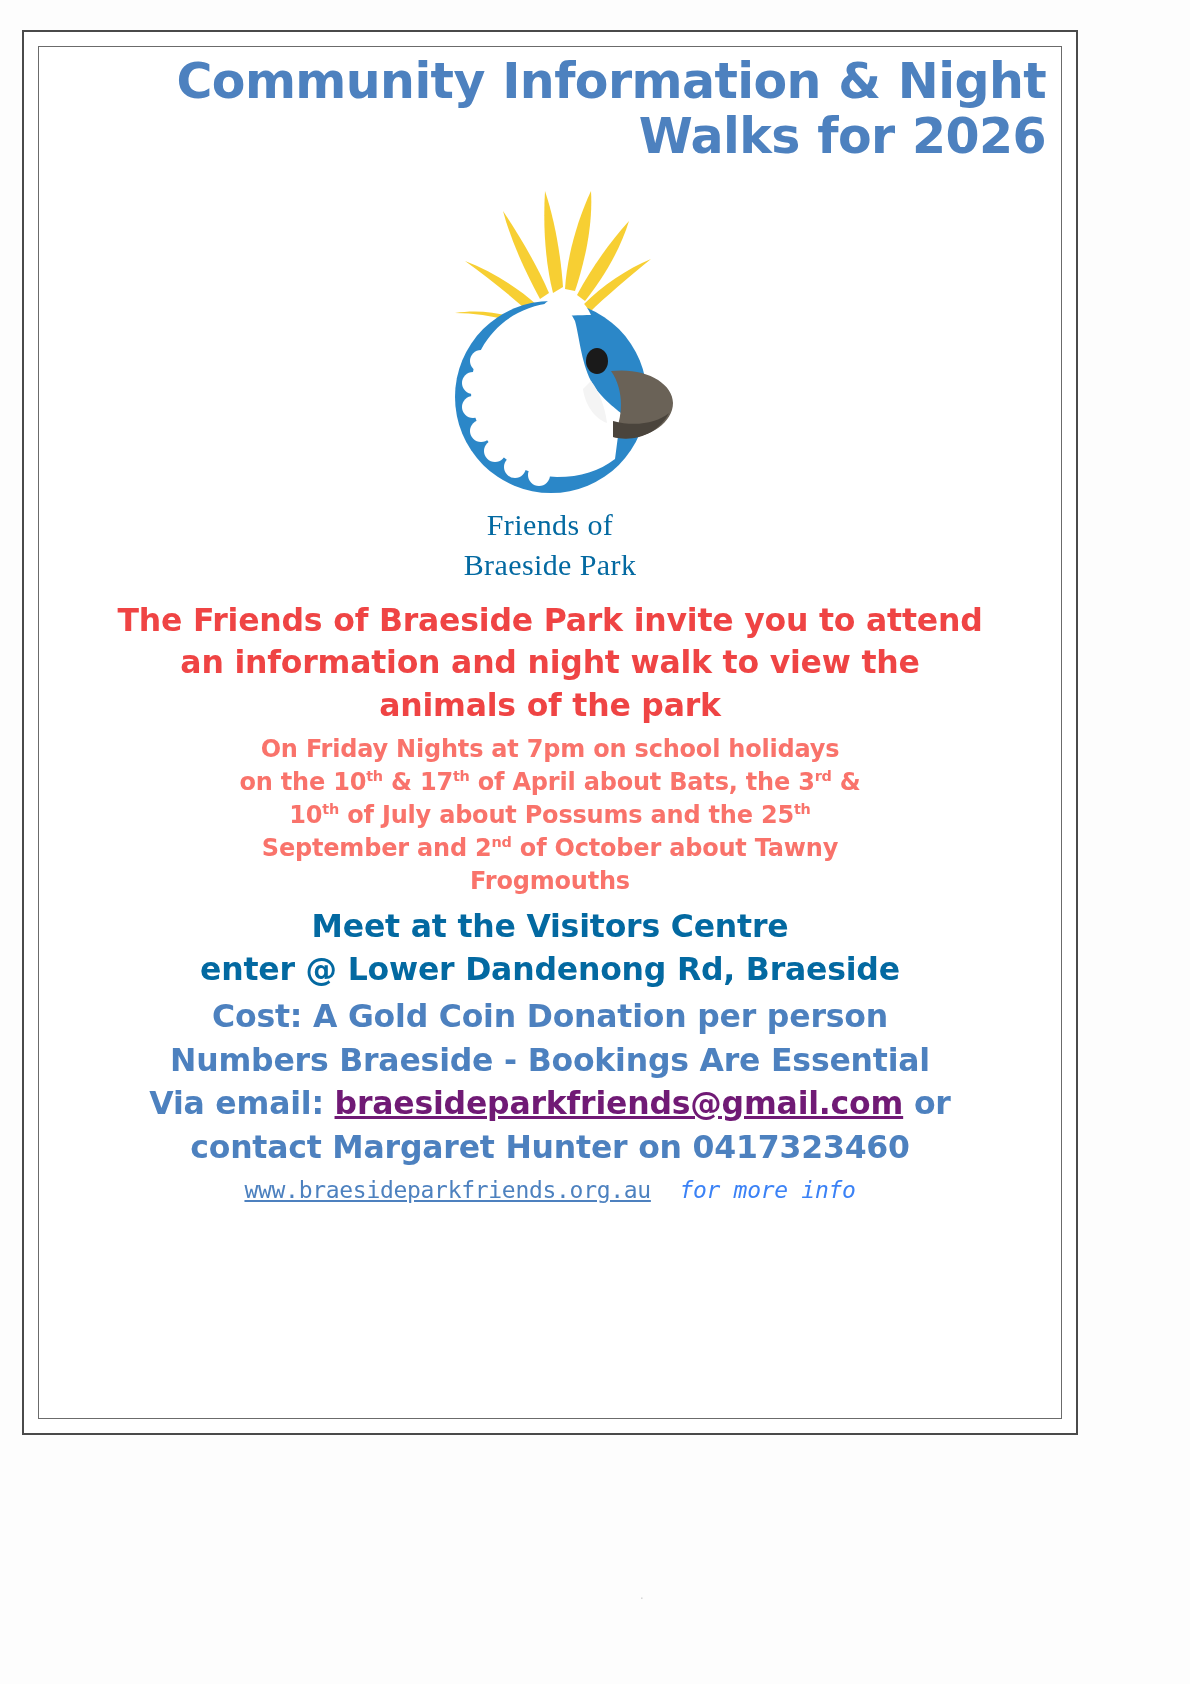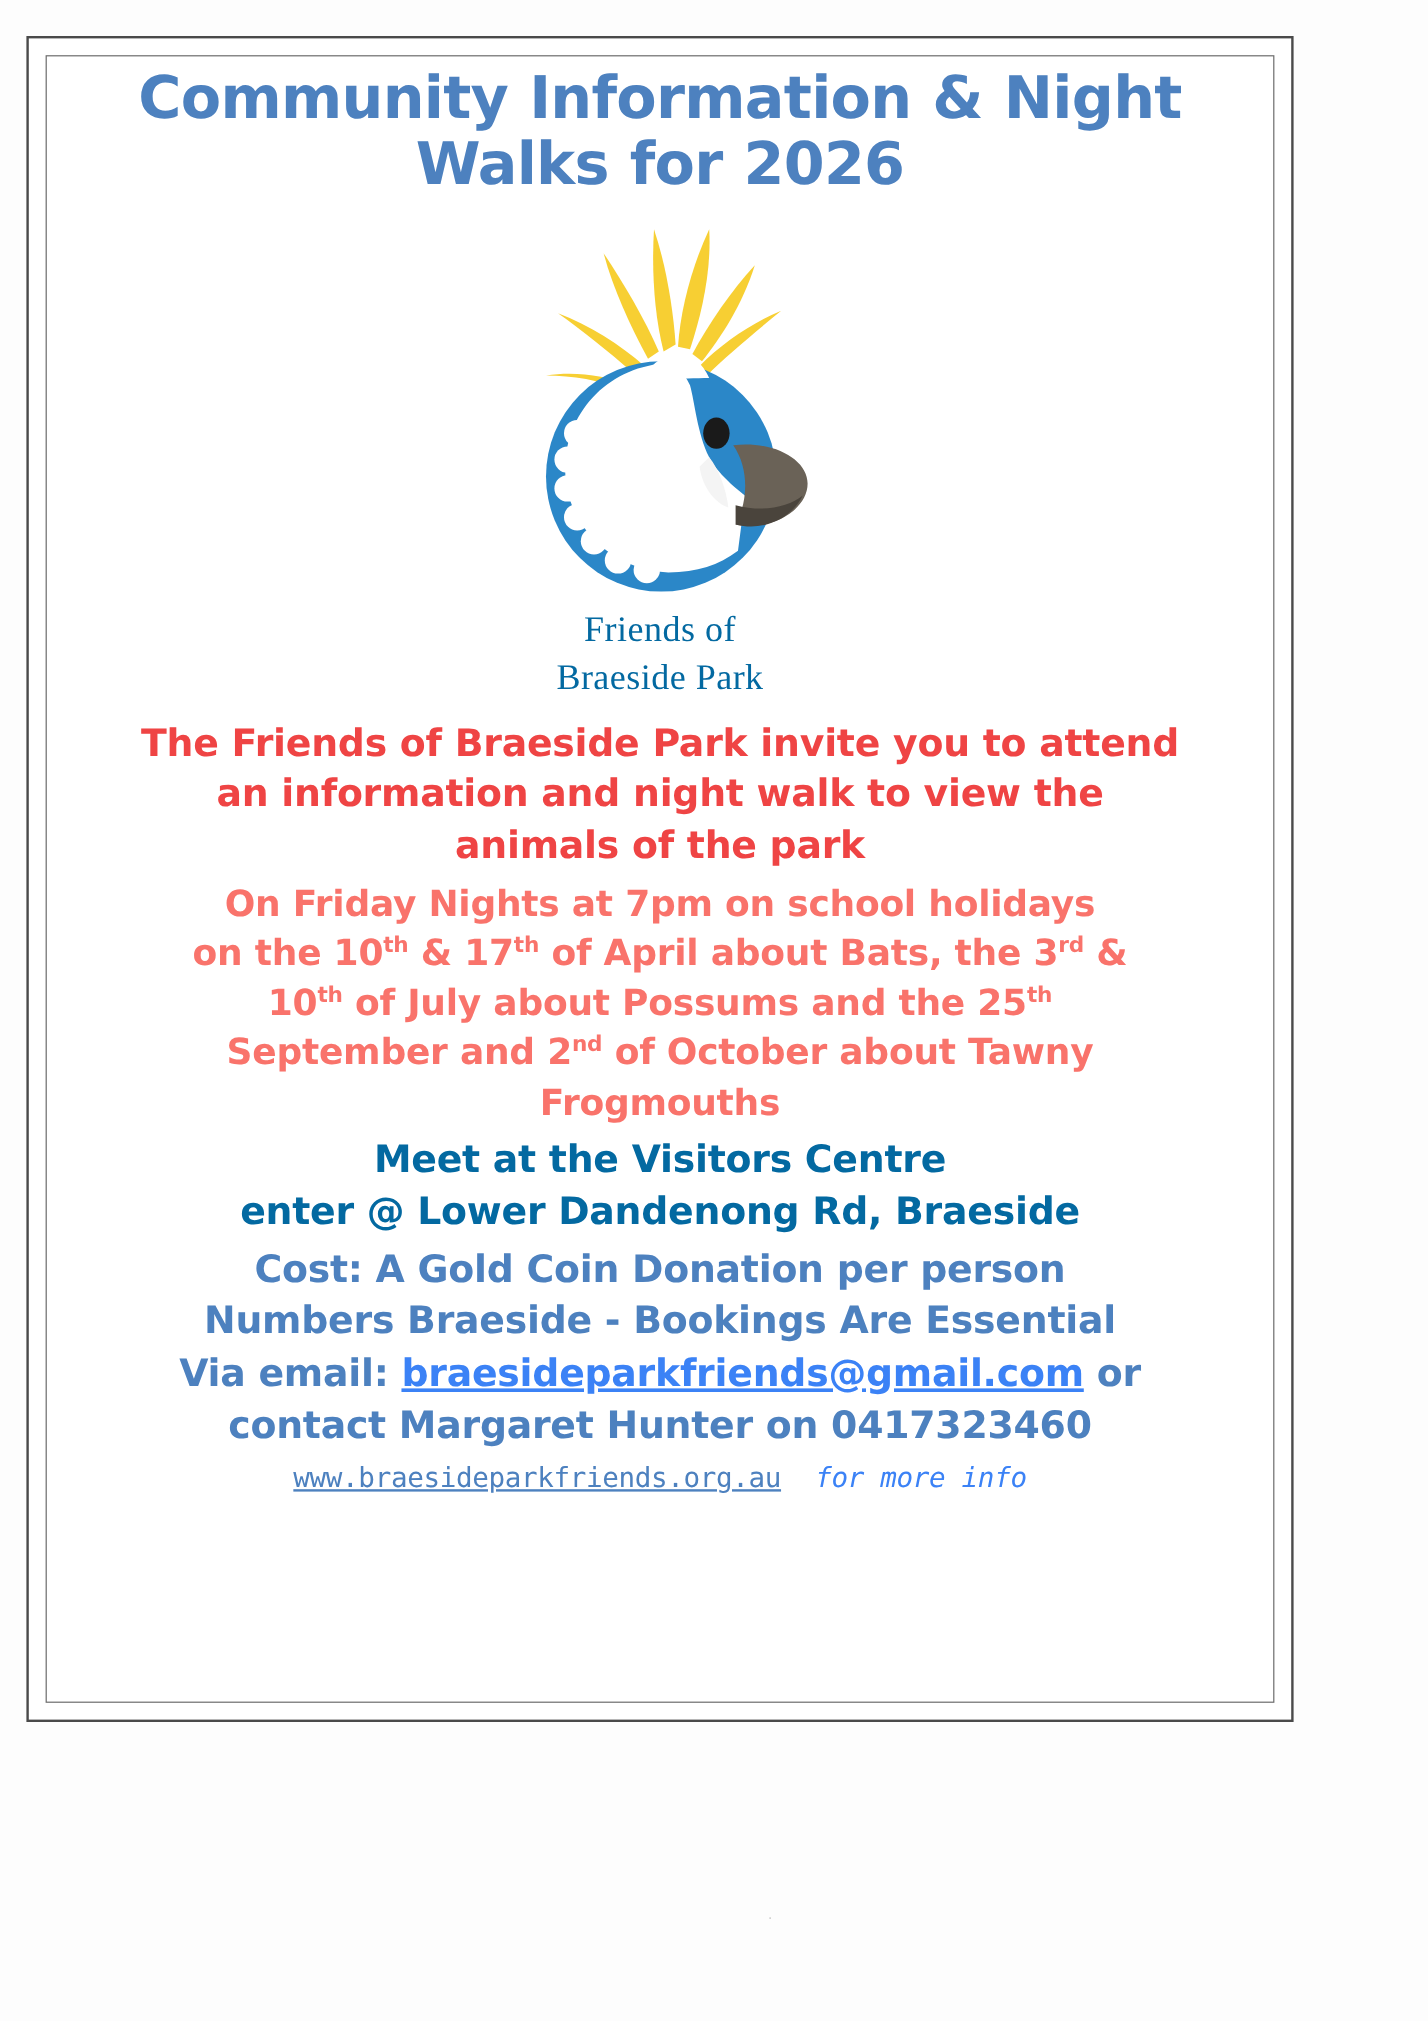--- a/index.html
+++ b/index.html
@@ -57,20 +57,21 @@
 
   .title {
     font-family: "DejaVu Sans", sans-serif;
     font-weight: bold;
     font-size: 49px;
     line-height: 1.13;
     color: #4d81bf;
     letter-spacing: -0.6px;
     margin: 0 0 4px 0;
     word-spacing: 1px;
+    text-align: right;
   }
   .title .line2 { display: block; }
 
   
   .logo-wrap {
     margin: 10px auto 0 auto;
     width: 330px;
     height: 340px;
     position: relative;
   }
@@ -91,21 +92,21 @@
     font-size: 31.5px;
     line-height: 1.36;
     color: #ef4444;
     margin: 14px 0 0 0;
     letter-spacing: -0.2px;
   }
 
   .dates {
     font-family: "DejaVu Sans", sans-serif;
     font-weight: bold;
-    font-size: 30px;
+    font-size: 24px;
     line-height: 1.38;
     color: #f9736b;
     margin: 6px 0 0 0;
     letter-spacing: -0.2px;
   }
   .dates sup {
     font-size: 0.6em;
     vertical-align: super;
     line-height: 0;
   }
@@ -124,21 +125,21 @@
     font-family: "DejaVu Sans", sans-serif;
     font-weight: bold;
     font-size: 31.5px;
     line-height: 1.38;
     color: #4d81bf;
     margin: 4px 0 0 0;
     letter-spacing: -0.2px;
   }
 
   .email-line a, .email-link {
-    color: #3b82f6;
+    color: #701a75;
   }
 
   .website-line {
     font-family: "DejaVu Sans Mono", monospace;
     font-size: 23px;
     margin: 8px 0 0 0;
     color: #2f2f2f;
     letter-spacing: -0.3px;
   }
   .website-line .url {

